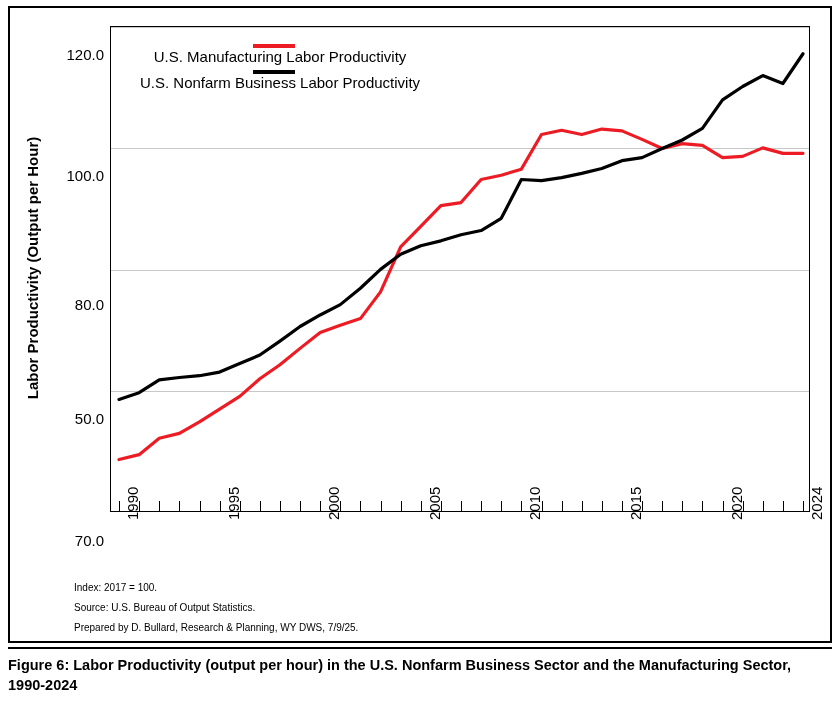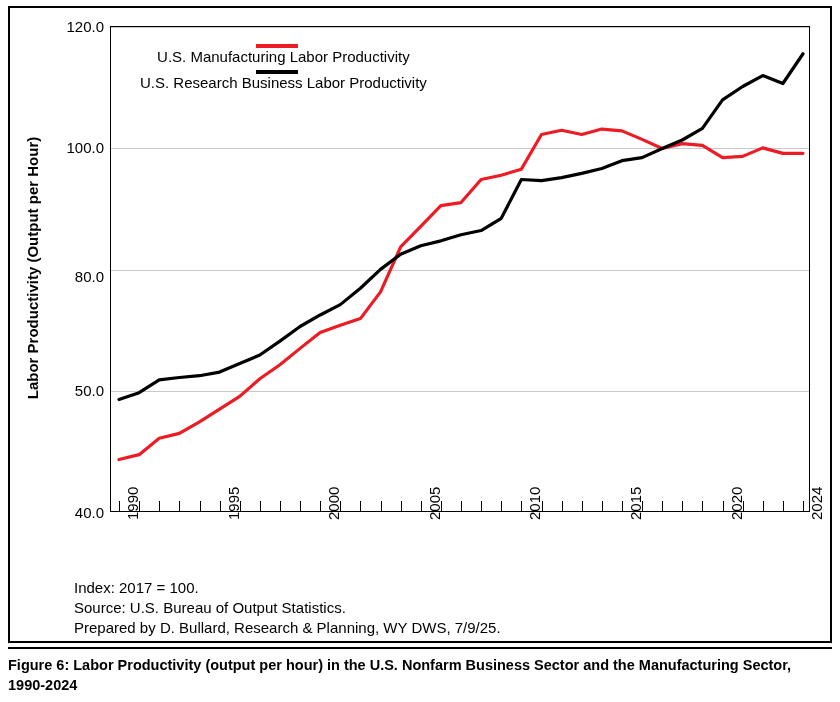--- a/index.html
+++ b/index.html
@@ -63,20 +63,21 @@
     display: block;
     transform: translate(-280px, 0);
   }
   .y-tick-label {
     position: absolute;
     right: 0;
     width: 60px;
     text-align: right;
     font-size: 15px;
     color: #000;
+    margin-top: 28px;
   }
   .y-labels {
     position: absolute;
     left: 28px;
     top: 0;
     width: 66px;
     height: 100%;
   }
   .x-tick {
     position: absolute;
@@ -114,21 +115,21 @@
     margin-right: 12px;
   }
   .legend-label {
     font-size: 15px;
     color: #000;
   }
   .notes {
     position: absolute;
     left: 64px;
     top: 570px;
-    font-size: 15px;
+    font-size: 10px;
     line-height: 20px;
     color: #000;
   }
   .caption {
     position: absolute;
     left: 8px;
     top: 655px;
     width: 824px;
     font-size: 14.5px;
     font-weight: bold;
@@ -159,21 +160,21 @@
 
     <div class="y-axis-title">
       <span class="y-axis-title-inner">Labor Productivity (Output per Hour)</span>
     </div>
 
     <div class="y-labels">
       <div class="y-tick-label" style="top:10px">120.0</div>
       <div class="y-tick-label" style="top:131px">100.0</div>
       <div class="y-tick-label" style="top:260px">80.0</div>
       <div class="y-tick-label" style="top:374px">50.0</div>
-      <div class="y-tick-label" style="top:496px">40.0</div>
+      <div class="y-tick-label" style="top:496px">70.0</div>
     </div>
 
     <div class="plot-area">
       <div class="gridline" style="top:0px"></div>
       <div class="gridline" style="top:121px"></div>
       <div class="gridline" style="top:243px"></div>
       <div class="gridline" style="top:364px"></div>
 
       <svg class="series-svg" id="series-svg" width="700" height="486">
           <path d="M8.00,432.54 L28.12,427.68 L48.24,411.28 L68.35,406.42 L88.47,394.88 L108.59,382.12 L128.71,369.36 L148.82,351.74 L168.94,337.77 L189.06,321.37 L209.18,305.57 L229.29,298.28 L249.41,291.60 L269.53,264.87 L289.65,219.92 L309.76,199.26 L329.88,178.61 L350.00,175.57 L370.12,152.48 L390.24,148.23 L410.35,142.16 L430.47,107.53 L450.59,103.28 L470.71,107.53 L490.82,102.06 L510.94,103.88 L531.06,112.39 L551.18,121.50 L571.29,116.64 L591.41,118.46 L611.53,130.61 L631.65,129.40 L651.76,120.89 L671.88,126.36 L692.00,126.36" fill="none" stroke="#ED1C24" stroke-width="3.2" stroke-linejoin="round" stroke-linecap="round"></path>
@@ -230,21 +231,21 @@
         <div class="x-label" style="left: 798px; top: 512px;">2024</div>
       </div>
 
     <div class="legend">
       <div class="legend-row">
         <span class="legend-swatch" id="legend-swatch-0" style="background: rgb(237, 28, 36);"></span>
         <span class="legend-label">U.S. Manufacturing Labor Productivity</span>
       </div>
       <div class="legend-row">
         <span class="legend-swatch" id="legend-swatch-1" style="background: rgb(0, 0, 0);"></span>
-        <span class="legend-label">U.S. Research Business Labor Productivity</span>
+        <span class="legend-label">U.S. Nonfarm Business Labor Productivity</span>
       </div>
     </div>
 
     <div class="notes">
       <div>Index: 2017 = 100.</div>
       <div>Source: U.S. Bureau of Output Statistics.</div>
       <div>Prepared by D. Bullard, Research &amp; Planning, WY DWS, 7/9/25.</div>
     </div>
 
   </div>

